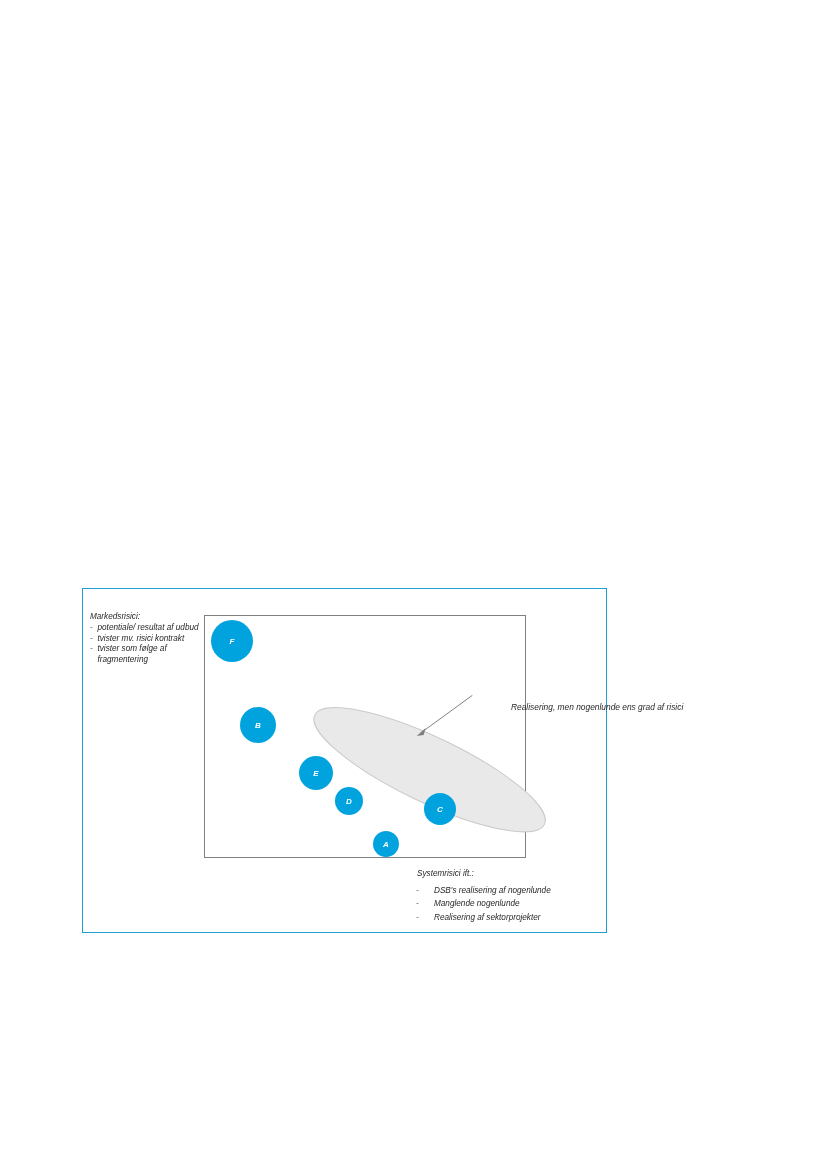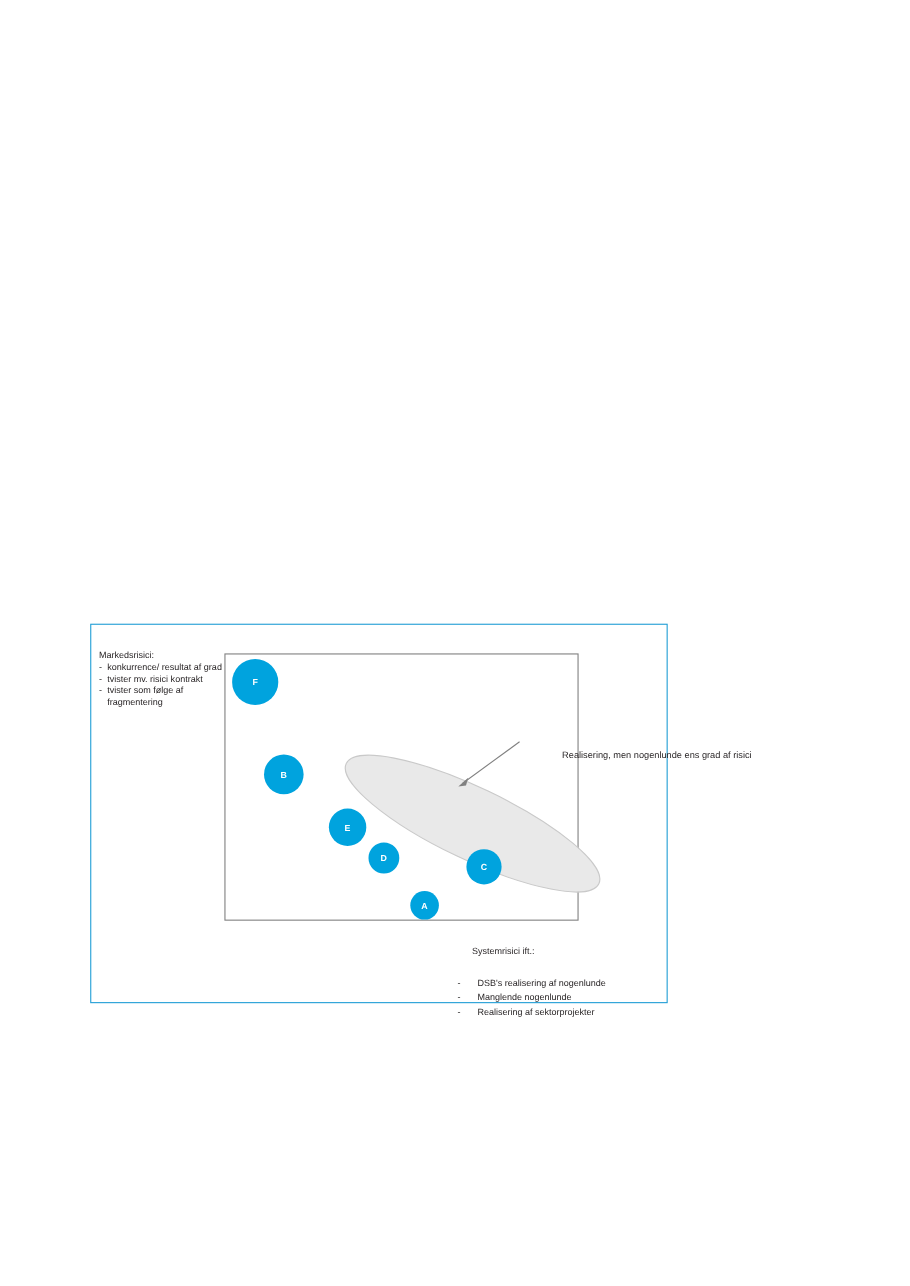--- a/index.html
+++ b/index.html
@@ -13,26 +13,27 @@
     position: relative;
     font-family: "Liberation Sans", sans-serif;
     color: #231f20;
     overflow: hidden;
   }
 
   
   #figure-frame {
     position: absolute;
     left: 82px;
-    top: 567px;
+    top: 588px;
     width: 525px;
     height: 345px;
     border: 1.2px solid #1f9dd5;
     background: #ffffff;
     box-sizing: border-box;
+    font-style: italic;
   }
 
   
   #market-risks {
     position: absolute;
     left: 7px;
     top: 23px;
     width: 112px;
     font-size: 8.2px;
     line-height: 10.6px;
@@ -110,21 +111,21 @@
   #system-risks {
     position: absolute;
     left: 330px;
     top: 274px;
     width: 200px;
     font-size: 8.2px;
     line-height: 13.2px;
     color: #231f20;
   }
   #system-risks .legend-title {
-    margin: 16px;
+    margin: 4px;
     white-space: nowrap;
   }
   #system-risks ul {
     list-style: none;
     margin: 0;
     padding: 0;
   }
   #system-risks li {
     position: relative;
     padding-left: 21px;
@@ -139,21 +140,21 @@
 </head>
 <body>
 
 <div id="figure-frame" style="border-color: rgb(31, 157, 213);">
 
   <div id="market-risks">
     <div class="legend-title">Markedsrisici:</div>
     <ul>
       <li>
         <span class="dash">-</span>
-        <span>konkurrence/ resultat af grad</span>
+        <span>potentiale/ resultat af udbud</span>
       </li>
       <li>
         <span class="dash">-</span>
         <span>tvister mv. risici kontrakt</span>
       </li>
       <li>
         <span class="dash">-</span>
         <span>tvister som følge af fragmentering</span>
       </li>
     </ul>

